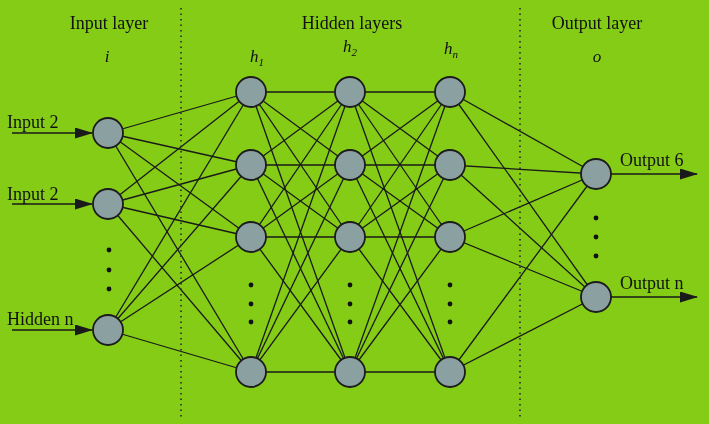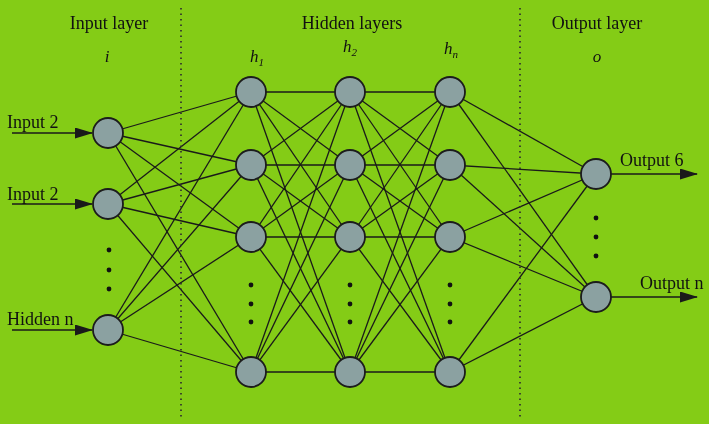--- a/index.html
+++ b/index.html
@@ -156,15 +156,15 @@
   <div class="lbl centered sym" style="left:257px; top:48px;"><i>h</i><sub>1</sub></div>
   <div class="lbl centered sym" style="left:350px; top:38px;"><i>h</i><sub>2</sub></div>
   <div class="lbl centered sym" style="left:451px; top:40px;"><i>h</i><sub>n</sub></div>
   <div class="lbl centered sym" style="left:597px; top:48px;">o</div>
 
   <div class="lbl" style="left:7px; top:113px;">Input 2</div>
   <div class="lbl" style="left:7px; top:185px;text-align:right;">Input 2</div>
   <div class="lbl" style="left:7px; top:310px;">Hidden n</div>
 
   <div class="lbl" style="left:620px; top:151px;">Output 6</div>
-  <div class="lbl" style="left:640px; top:274px;">Output n</div>
+  <div class="lbl" style="left:620px; top:274px;">Output n</div>
 
 </div>
 
 </body></html>

